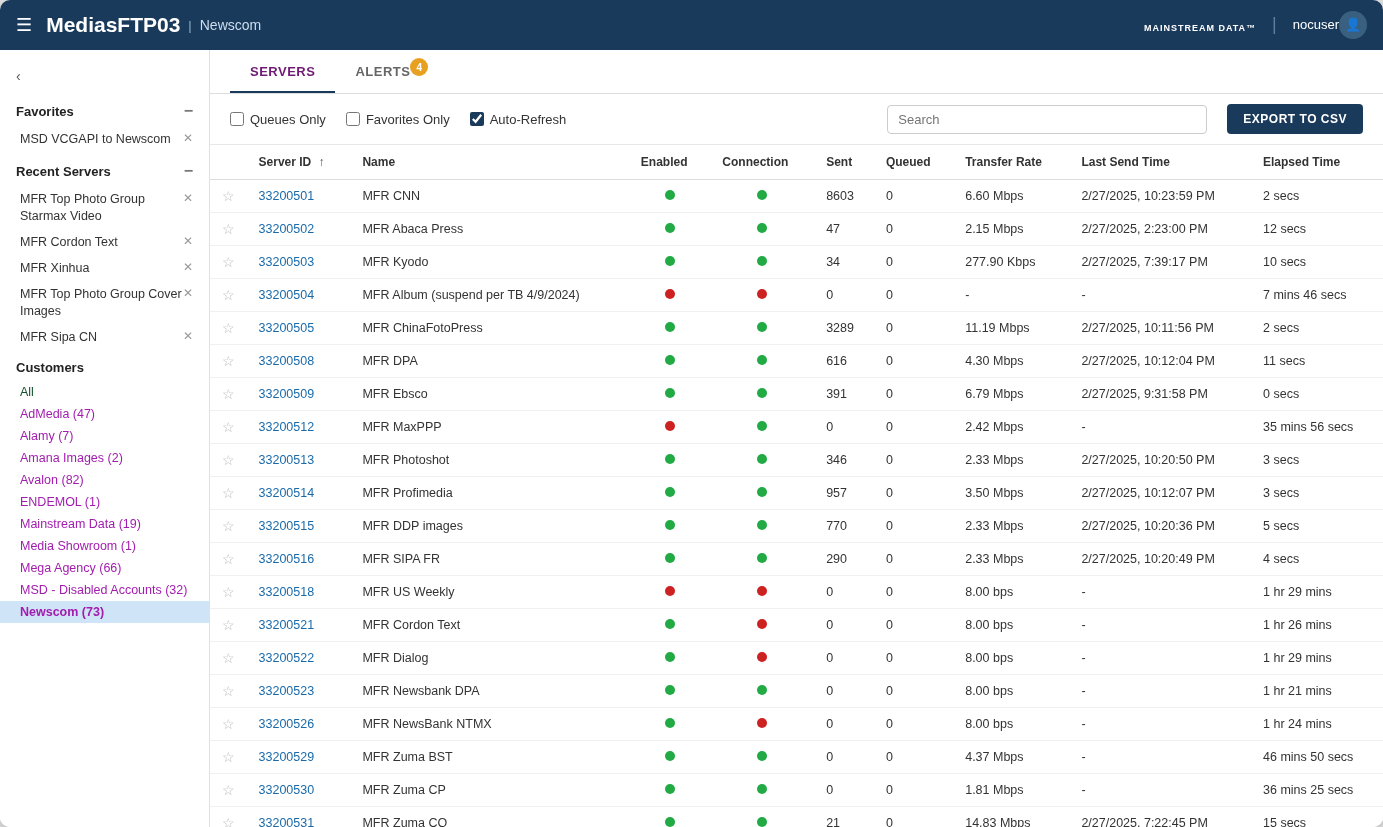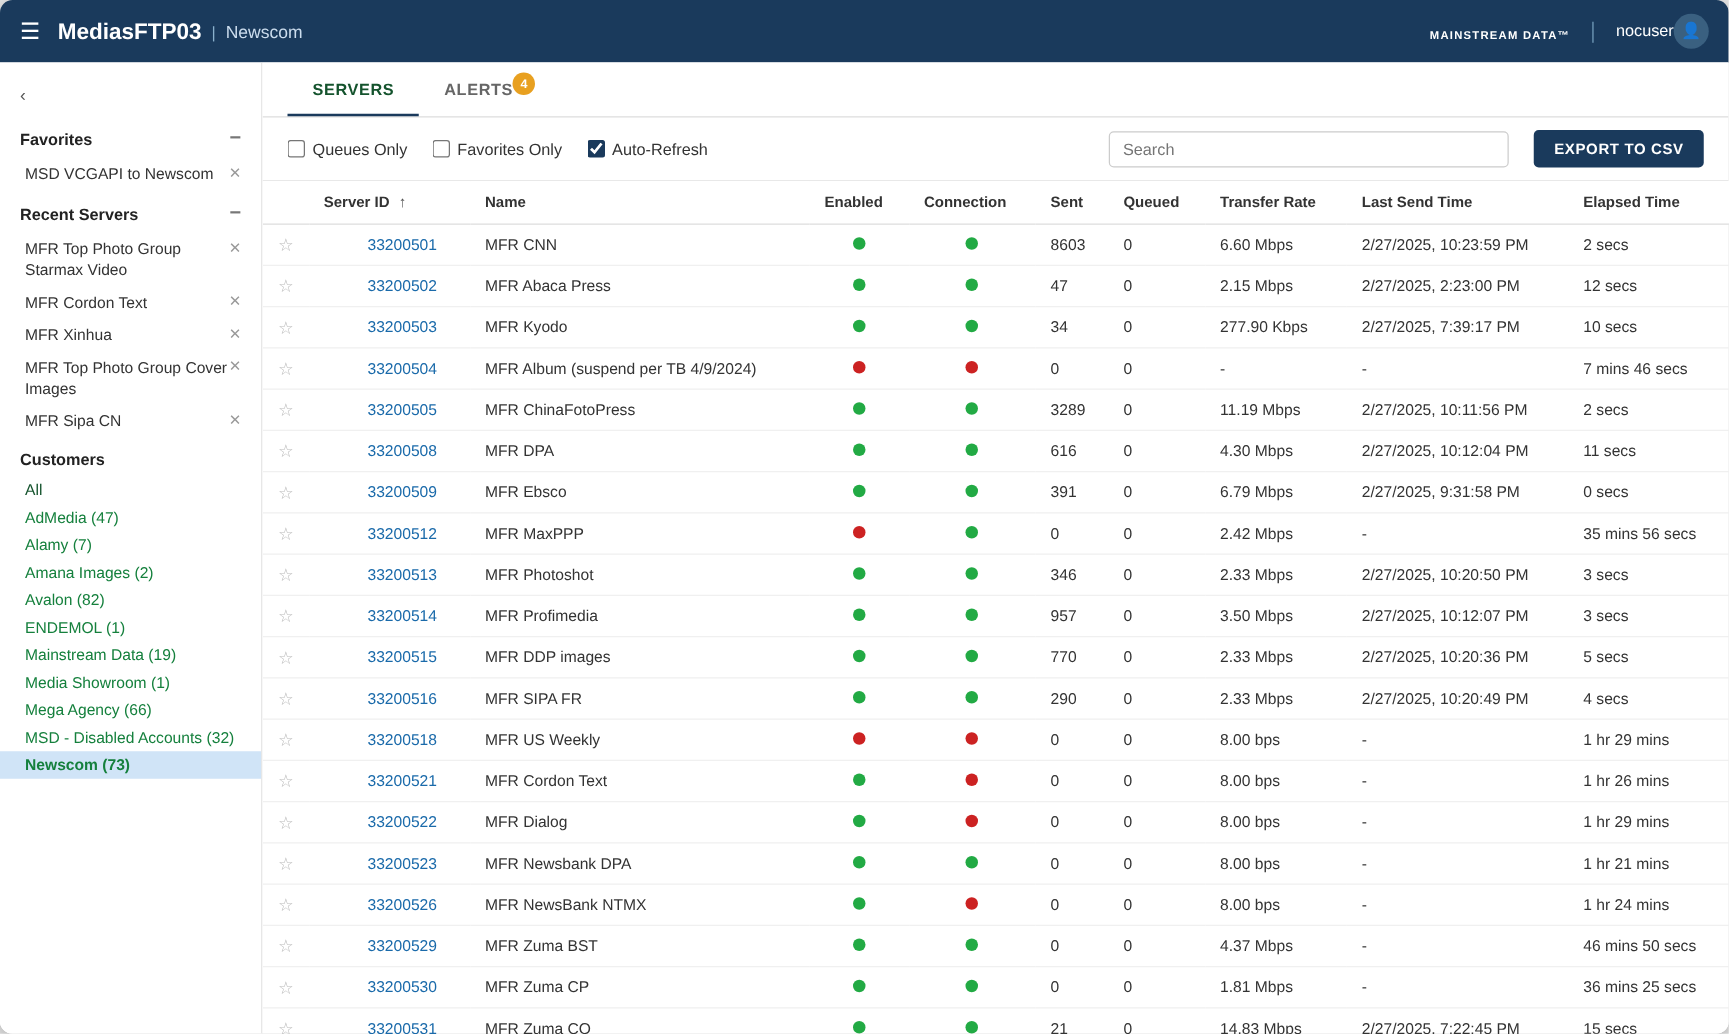--- a/index.html
+++ b/index.html
@@ -26,21 +26,21 @@
       flex-shrink: 0;
     }
     .top-nav .hamburger {
       color: white;
       font-size: 18px;
       cursor: pointer;
       margin-right: 14px;
     }
     .top-nav .app-title {
       color: white;
-      font-size: 18px;
+      font-size: 21px;
       font-weight: 600;
     }
     .top-nav .separator {
       color: #8ab0cc;
       margin: 0 8px;
     }
     .top-nav .sub-title {
       color: #cde;
       font-size: 14px;
     }
@@ -132,21 +132,21 @@
       line-height: 1.3;
     }
     .sidebar-item .close-x {
       color: #999;
       font-size: 12px;
       cursor: pointer;
     }
     .customer-item {
       padding: 4px 16px 4px 20px;
       cursor: pointer;
-      color: #15803d;
+      color: #a21caf;
       font-size: 12.5px;
     }
     .customer-item.active {
       background: #d0e4f7;
       font-weight: 700;
     }
     .customer-all {
       padding: 4px 16px 4px 20px;
       font-size: 12.5px;
       color: #14532d;
@@ -174,21 +174,21 @@
       padding: 14px 20px 12px;
       cursor: pointer;
       font-size: 13px;
       font-weight: 600;
       color: #666;
       letter-spacing: 0.5px;
       text-transform: uppercase;
       position: relative;
     }
     .tab.active {
-      color: #14532d;
+      color: #701a75;
       border-bottom: 2px solid #1a3a5c;
     }
     .tab .badge {
       position: absolute;
       top: 8px;
       right: 2px;
       background: #e8a020;
       color: white;
       border-radius: 50%;
       width: 18px; height: 18px;
@@ -281,21 +281,20 @@
     }
     .star-icon {
       color: #bbb;
       cursor: pointer;
       font-size: 14px;
     }
     .server-link {
       color: #1a6aaa;
       text-decoration: none;
       cursor: pointer;
-      margin-left: 35px;
     }
     .status-dot {
       width: 10px; height: 10px;
       border-radius: 50%;
       display: inline-block;
     }
     .dot-green { background: #22aa44; }
     .dot-red { background: #cc2222; }
 
     td.center { text-align: center; }

